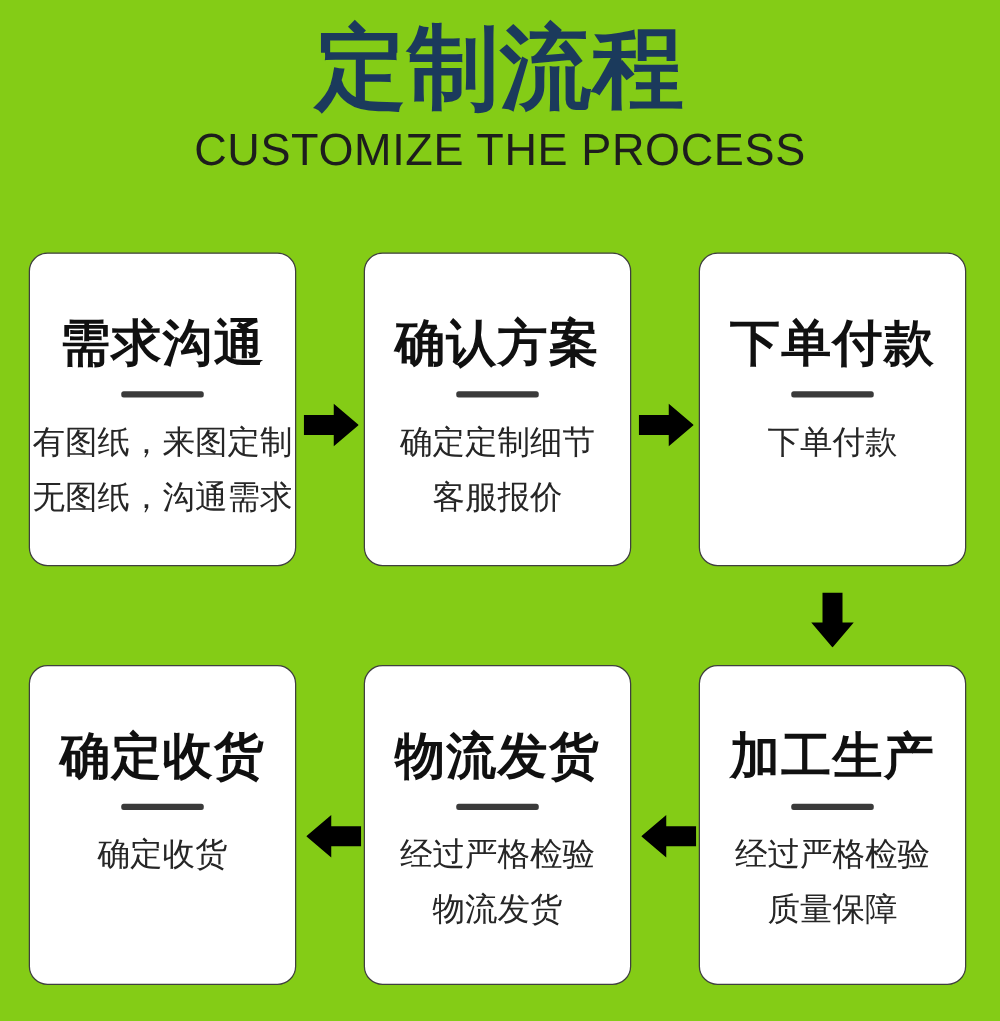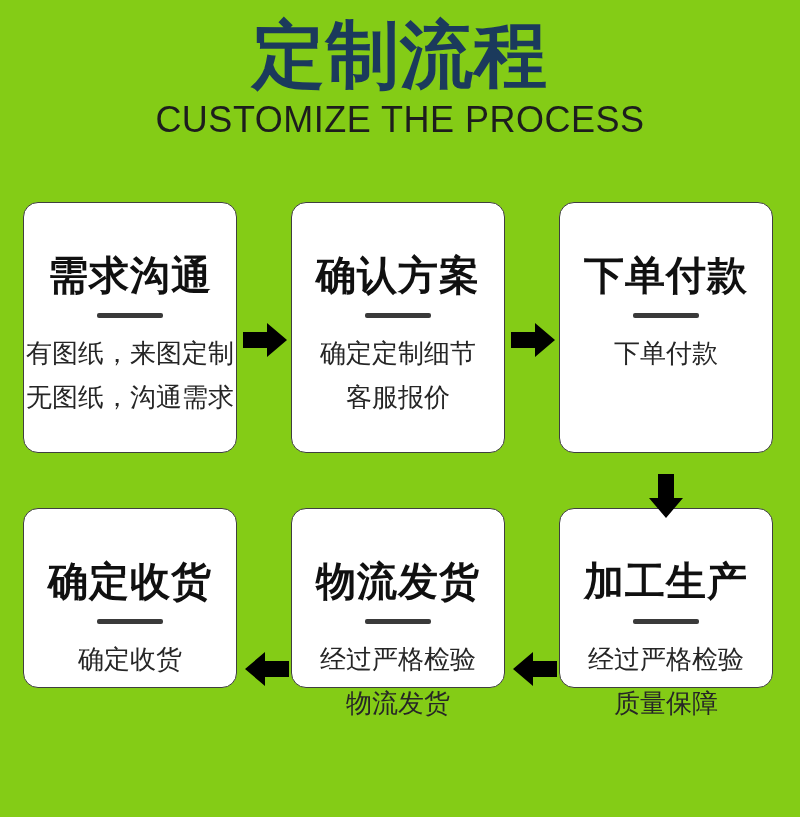--- a/index.html
+++ b/index.html
@@ -44,21 +44,21 @@
     position: absolute;
     width: 214px;
     border: 1px solid #3f3f3f;
     border-radius: 15px;
     background: #ffffff;
     box-sizing: border-box;
     text-align: center;
     padding-top: 50px;
   }
   .box.row1 { top: 202px; height: 251px; }
-  .box.row2 { top: 508px; height: 180px; }
+  .box.row2 { top: 532px; height: 256px; }
   .box.col1 { left: 23px; }
   .box.col2 { left: 291px; }
   .box.col3 { left: 559px; }
   .box-title {
     font-size: 40px;
     line-height: 44px;
     font-weight: 900;
     color: #101010;
     letter-spacing: 1px;
   }

